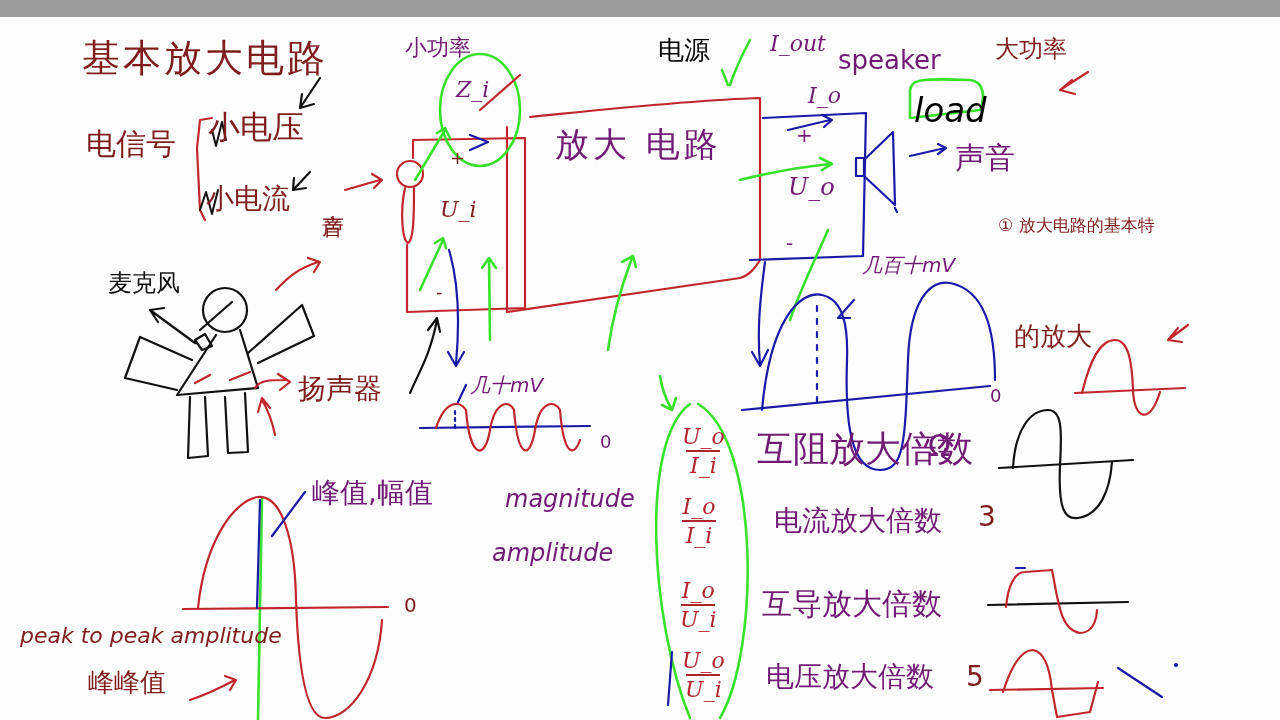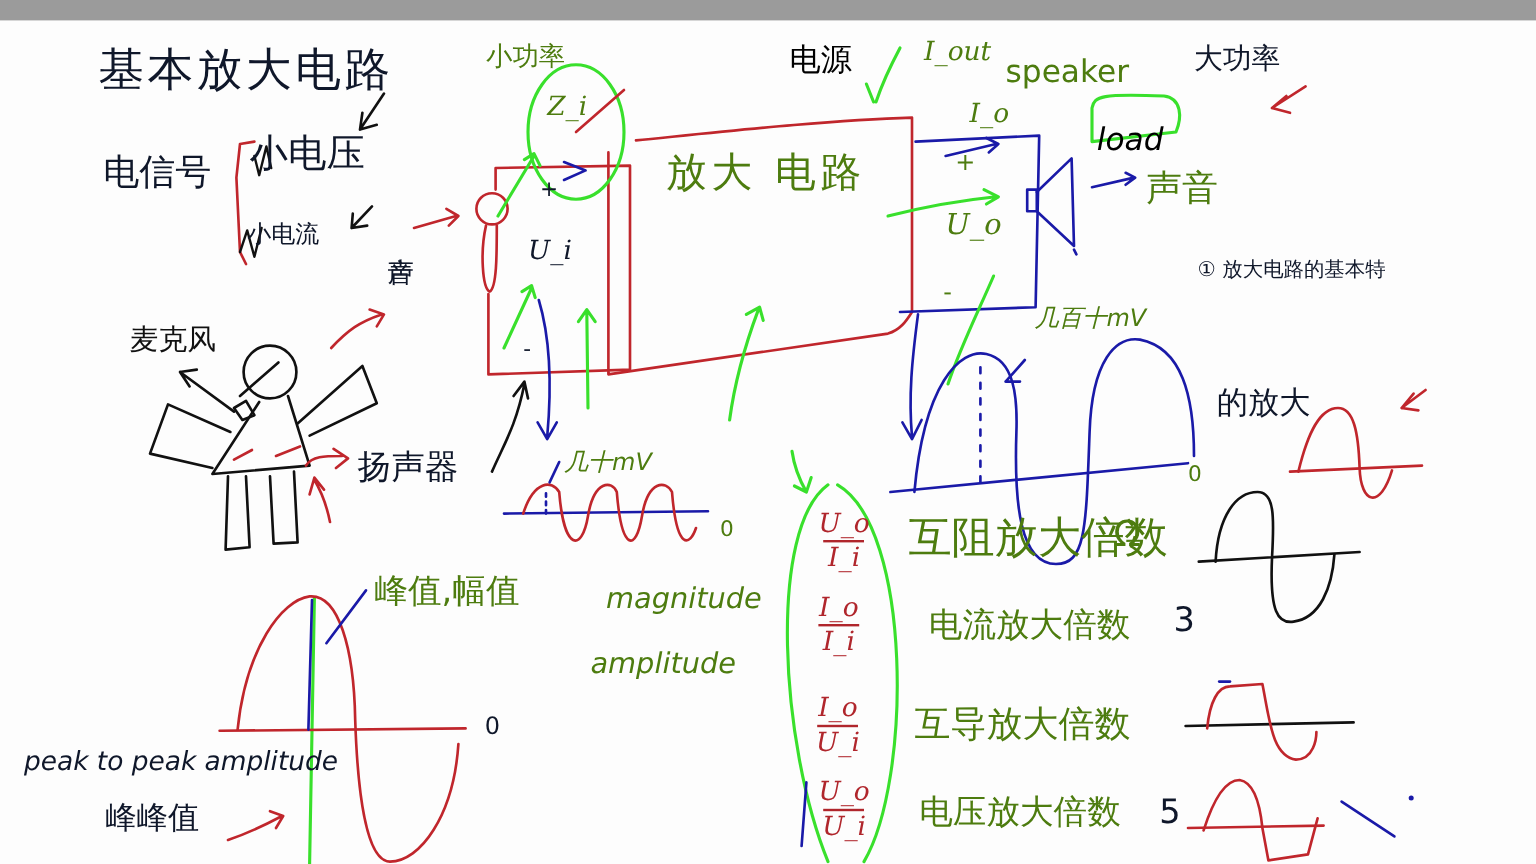--- a/index.html
+++ b/index.html
@@ -2,22 +2,22 @@
 <html><head>
 <meta charset="utf-8">
 <style>
   html, body { margin:0; padding:0; }
   body { width:1280px; height:720px; overflow:hidden; background:#fdfdfd; position:relative;
          font-family:"DejaVu Sans", sans-serif; }
   .topbar { position:absolute; left:0; top:0; width:1280px; height:17px; background:#9b9b9b; }
   .board { position:absolute; left:0; top:17px; width:1280px; height:703px; }
   svg.ink { position:absolute; left:0; top:0; width:1280px; height:720px; }
   .t { position:absolute; white-space:nowrap; line-height:1; font-family:"DejaVu Sans", sans-serif; }
-  .red { color:#0f172a; }
-  .blue { color:#4d7c0f; }
+  .red { color:#7f1d1d; }
+  .blue { color:#701a75; }
   .green { color:#000000; }
   .black { color:#111; }
   .frac { position:absolute; display:flex; flex-direction:column; align-items:center; color:#b0262c;
           font-family:"DejaVu Serif", serif; font-style:italic; font-size:22px; line-height:1.05; }
   .frac .bar { width:34px; border-top:2px solid #b0262c; margin:2px 0; }
 </style>
 </head>
 <body>
 
 <div class="topbar"></div>
@@ -143,21 +143,21 @@
   </g>
 
   <path d="M672 652 L668 705" stroke="#1a1aa8" stroke-width="2.2"></path>
 </svg>
 
 <div class="board">
   <div class="t red" style="left:82px;top:22px;font-size:38px;letter-spacing:3px;">基本放大电路</div>
 
   <div class="t red" style="left:86px;top:112px;font-size:30px;">电信号</div>
   <div class="t red" style="left:208px;top:94px;font-size:32px;">小电压</div>
-  <div class="t red" style="left:206px;top:168px;font-size:20px;">小电流</div>
+  <div class="t red" style="left:206px;top:168px;font-size:28px;">小电流</div>
 
   <div class="t black" style="left:108px;top:254px;font-size:24px;">麦克风</div>
   <div class="t red" style="left:322px;top:180px;font-size:22px;writing-mode:vertical-rl;">声音</div>
   <div class="t red" style="left:298px;top:358px;font-size:28px;">扬声器</div>
 
   <div class="t blue" style="left:405px;top:20px;font-size:22px;">小功率</div>
   <div class="t blue" style="left:456px;top:62px;font-size:22px;font-family:'DejaVu Serif',serif;font-style:italic;">Z_i</div>
   <div class="t red" style="left:440px;top:182px;font-size:22px;font-family:'DejaVu Serif',serif;font-style:italic;">U_i</div>
   <div class="t red" style="left:450px;top:132px;font-size:18px;">+</div>
   <div class="t red" style="left:436px;top:266px;font-size:18px;">-</div>
@@ -166,21 +166,21 @@
 
   <div class="t blue" style="left:555px;top:110px;font-size:34px;letter-spacing:4px;">放大 电路</div>
   <div class="t green" style="left:658px;top:20px;font-size:26px;">电源</div>
 
   <div class="t blue" style="left:770px;top:16px;font-size:22px;font-family:'DejaVu Serif',serif;font-style:italic;">I_out</div>
   <div class="t blue" style="left:838px;top:30px;font-size:26px;">speaker</div>
   <div class="t blue" style="left:808px;top:68px;font-size:22px;font-family:'DejaVu Serif',serif;font-style:italic;">I_o</div>
   <div class="t blue" style="left:796px;top:108px;font-size:20px;">+</div>
   <div class="t blue" style="left:788px;top:158px;font-size:24px;font-family:'DejaVu Serif',serif;font-style:italic;">U_o</div>
   <div class="t blue" style="left:786px;top:216px;font-size:20px;">-</div>
-  <div class="t green" style="left:914px;top:76px;font-size:26px;font-style:italic;margin-top:11px;">load</div>
+  <div class="t green" style="left:914px;top:76px;font-size:34px;font-style:italic;">load</div>
   <div class="t blue" style="left:955px;top:126px;font-size:30px;text-align:center;">声音</div>
   <div class="t red" style="left:995px;top:20px;font-size:24px;">大功率</div>
   <div class="t blue" style="left:862px;top:238px;font-size:20px;font-style:italic;">几百十mV</div>
   <div class="t blue" style="left:990px;top:370px;font-size:18px;">0</div>
 
   <div class="t red" style="left:998px;top:200px;font-size:17px;">① 放大电路的基本特</div>
   <div class="t red" style="left:1014px;top:306px;font-size:26px;">的放大</div>
 
   <div class="t blue" style="left:312px;top:462px;font-size:28px;">峰值,幅值</div>
   <div class="t blue" style="left:505px;top:470px;font-size:24px;font-style:italic;">magnitude</div>

